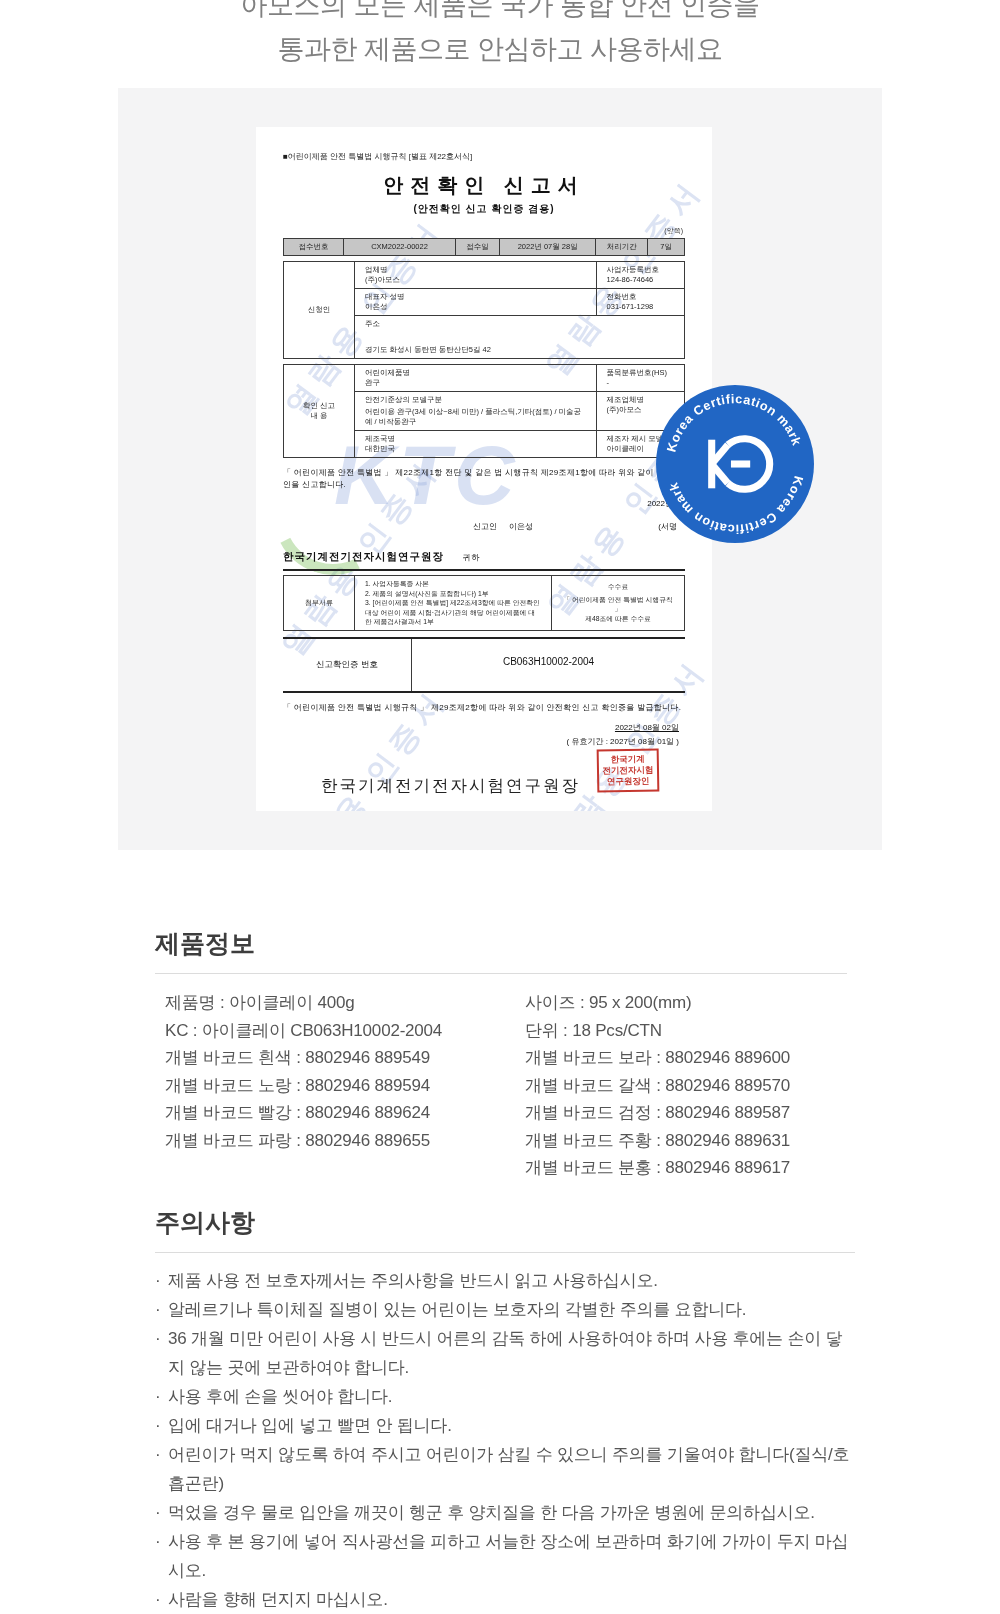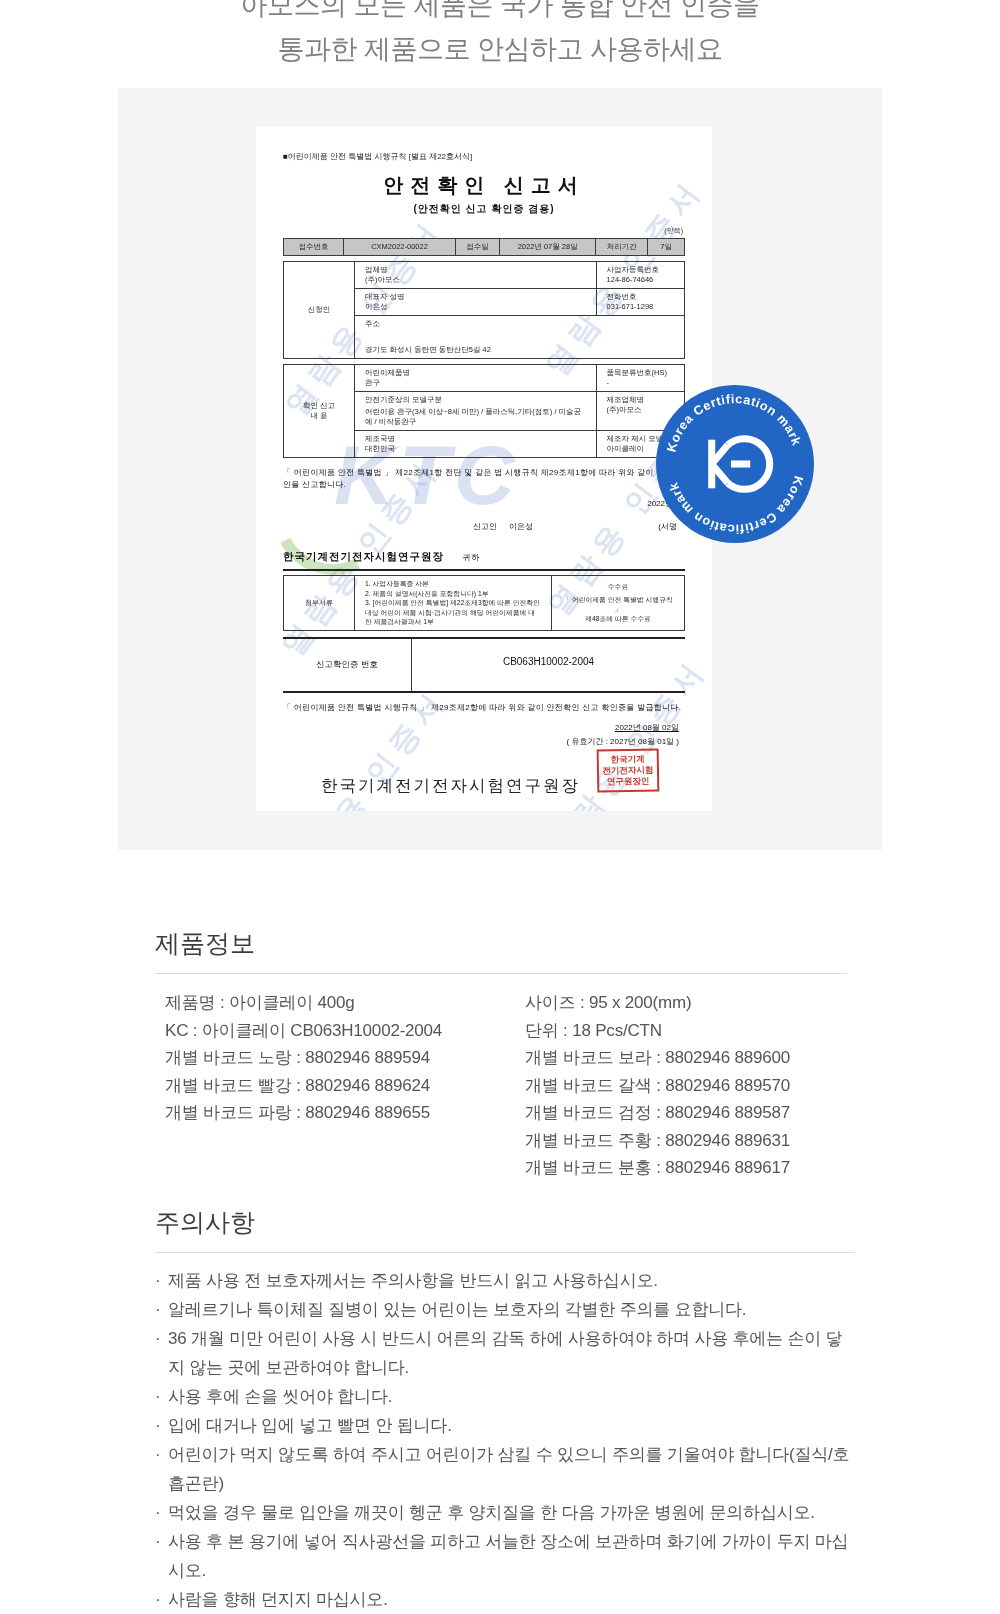--- a/index.html
+++ b/index.html
@@ -52,21 +52,21 @@
   .issuer-name { font-size:16.5px; letter-spacing:2px; color:#222; margin-left:38px; line-height:44px; white-space:nowrap; }
   .stamp { position:absolute; right:26px; top:-14px; width:56px; border:2px solid #c5372f; color:#c5372f;
     text-align:center; font-size:8.5px; font-weight:700; line-height:11px; padding:3px 1px; transform:rotate(-1deg);
     background:rgba(255,255,255,0.2); }
   .proc-bar { margin-top:6px; background:#b5b5b5; border:1px solid #3a3a3a; text-align:center;
     font-size:7px; font-weight:700; padding:3px 0; color:#111; }
   
   .kc-badge { position:absolute; left:656px; top:385px; width:158px; height:158px; z-index:5; }
   
   .section { position:absolute; left:155px; color:#555; }
-  .section h2 { margin:0; font-size:25px; font-weight:400; color:#3d3d3d; letter-spacing:0; }
+  .section h2 { margin:0; font-size:25px; font-weight:700; color:#3d3d3d; letter-spacing:0; }
   .rule { height:1px; background:#dcdcdc; margin-top:13px; }
   .pi-grid { display:flex; margin-top:15px; margin-left:10px; }
   .pi-col { font-size:17px; line-height:27.5px; letter-spacing:-0.2px; }
   .pi-left { width:360px; }
   .pi-right { flex:1; }
   .c-list { margin-top:13px; font-size:17px; line-height:29px; letter-spacing:-0.2px; }
   .c-item { position:relative; padding-left:13px; }
   .c-item::before { content:"\00B7"; position:absolute; left:0; top:0; }
 </style>
 </head>
@@ -253,20 +253,21 @@
   </svg>
 </div>
 
 <div class="section" style="top:927px;width:692px;">
   <h2>제품정보</h2>
   <div class="rule"></div>
   <div class="pi-grid">
     <div class="pi-col pi-left">
       <div>제품명 : 아이클레이 400g</div>
       <div>KC : 아이클레이 CB063H10002-2004</div>
+      <div>개별 바코드 흰색 : 8802946 889549</div>
       <div>개별 바코드 노랑 : 8802946 889594</div>
       <div>개별 바코드 빨강 : 8802946 889624</div>
       <div>개별 바코드 파랑 : 8802946 889655</div>
     </div>
     <div class="pi-col pi-right">
       <div>사이즈 : 95 x 200(mm)</div>
       <div>단위 : 18 Pcs/CTN</div>
       <div>개별 바코드 보라 : 8802946 889600</div>
       <div>개별 바코드 갈색 : 8802946 889570</div>
       <div>개별 바코드 검정 : 8802946 889587</div>

